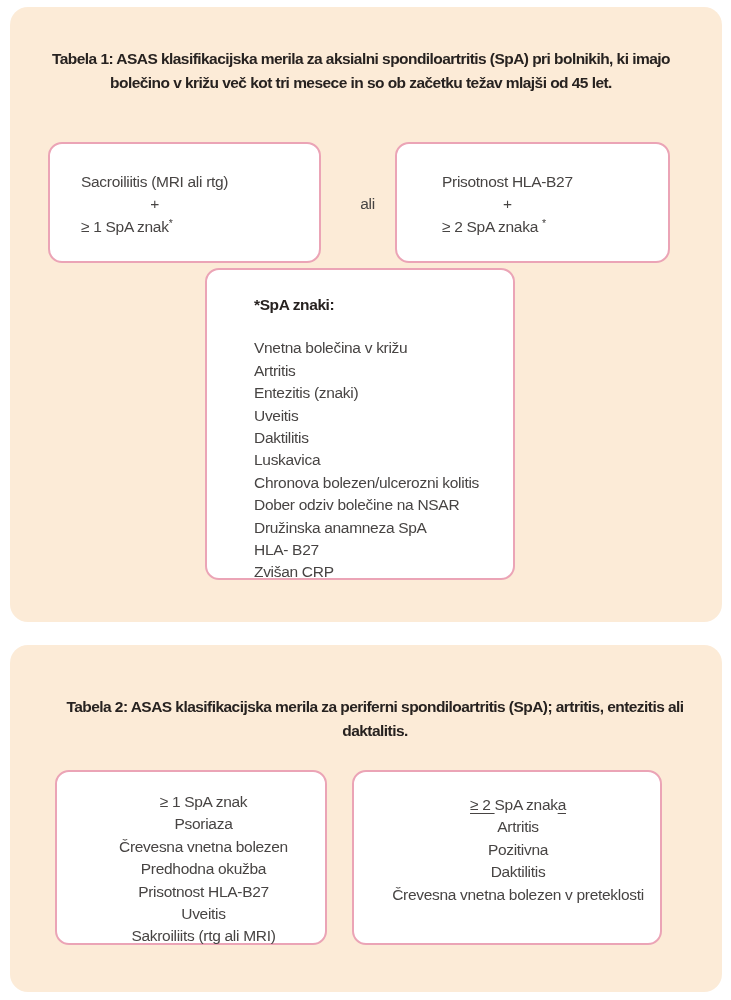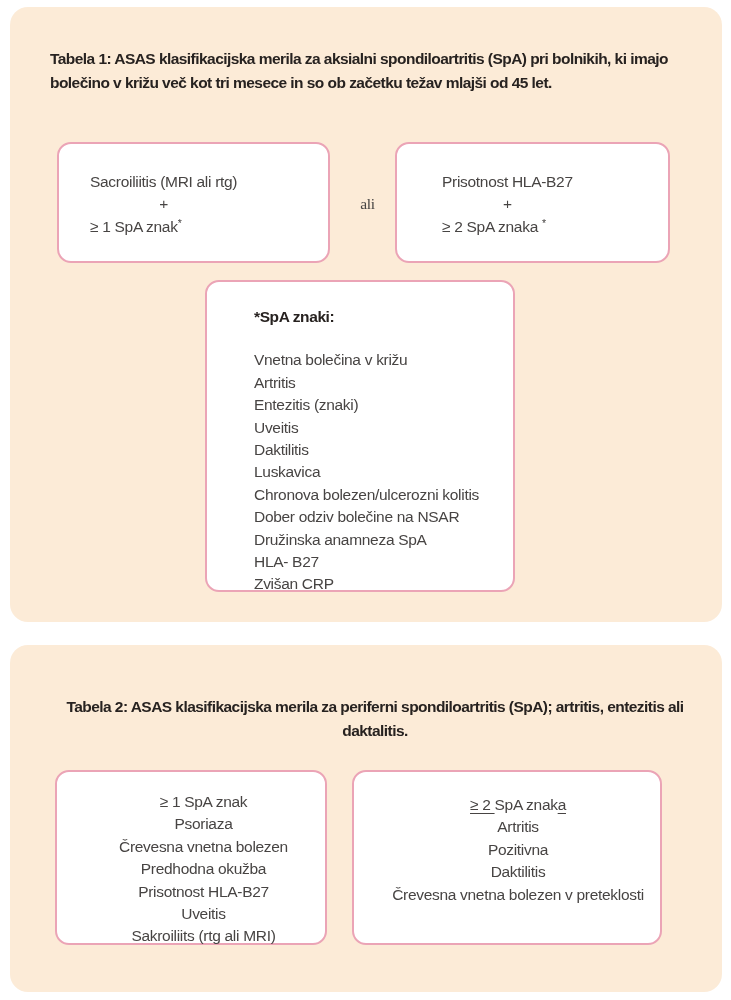--- a/index.html
+++ b/index.html
@@ -19,45 +19,45 @@
   #panel2 { top: 645px; height: 347px; text-align: center; }
 
   .heading {
     position: absolute;
     font-weight: bold;
     font-size: 15.5px;
     line-height: 24px;
     letter-spacing: -0.55px;
     color: var(--heading_text, #272220);
   }
-  #panel1 .heading { left: 40px; top: 40px; width: 662px; }
+  #panel1 .heading { left: 20px; top: 40px; width: 662px; text-align: center; }
   #panel2 .heading { left: 45px; top: 50px; width: 640px; }
 
   .wbox {
     position: absolute;
     background: var(--box_bg, #ffffff);
     border: 2px solid var(--box_border, #eba4b6);
     border-radius: 14px;
     box-sizing: border-box;
     color: var(--body_text, #474443);
     font-size: 15.5px;
     letter-spacing: -0.3px;
     line-height: 22.4px;
   }
-  #t1-left-box  { left: 47px;  top: 135px; width: 273px; height: 121px; }
+  #t1-left-box  { left: 38px;  top: 135px; width: 273px; height: 121px; }
   #t1-right-box { left: 385px; top: 135px; width: 275px; height: 121px; }
-  #t1-spa-box   { left: 195px; top: 273px; width: 310px; height: 312px; }
+  #t1-spa-box   { left: 195px; top: 261px; width: 310px; height: 312px; }
   #t2-left-box  { left: 45px;  top: 125px; width: 272px; height: 175px; }
   #t2-right-box { left: 342px; top: 125px; width: 310px; height: 175px; }
 
   #t1-connector {
     position: absolute; left: 330px; top: 186px; width: 55px;
     text-align: center;
     color: var(--body_text, #474443);
-    font-size: 15.5px; line-height: 22.4px; letter-spacing: -0.3px; font-family: Liberation Serif, serif;
+    font-size: 15.5px; line-height: 22.4px; letter-spacing: -0.3px;
   }
 
   .crit-pad-left  { padding: 27px 8px 0 31px; }
   .crit-pad-right { padding: 27px 8px 0 45px; }
   .crit-block { width: max-content; max-width: 100%; }
   .plus-line { text-align: center; }
 
   .star {
     font-size: 10.5px;
     position: relative; top: -5px;

